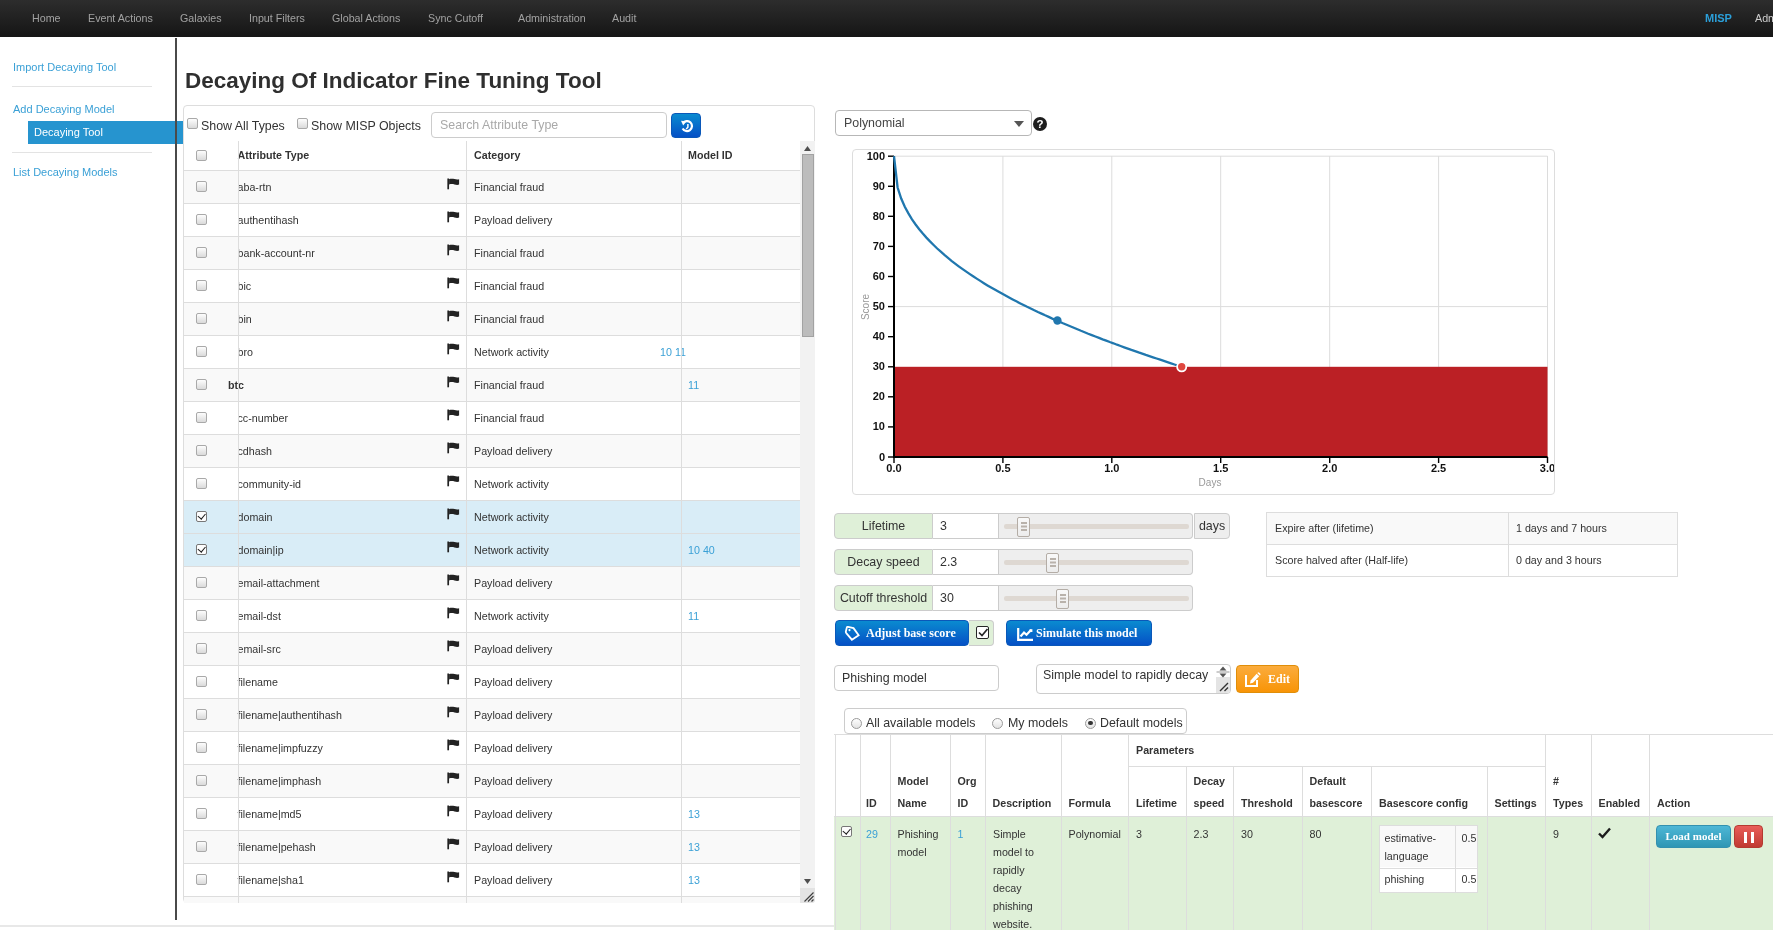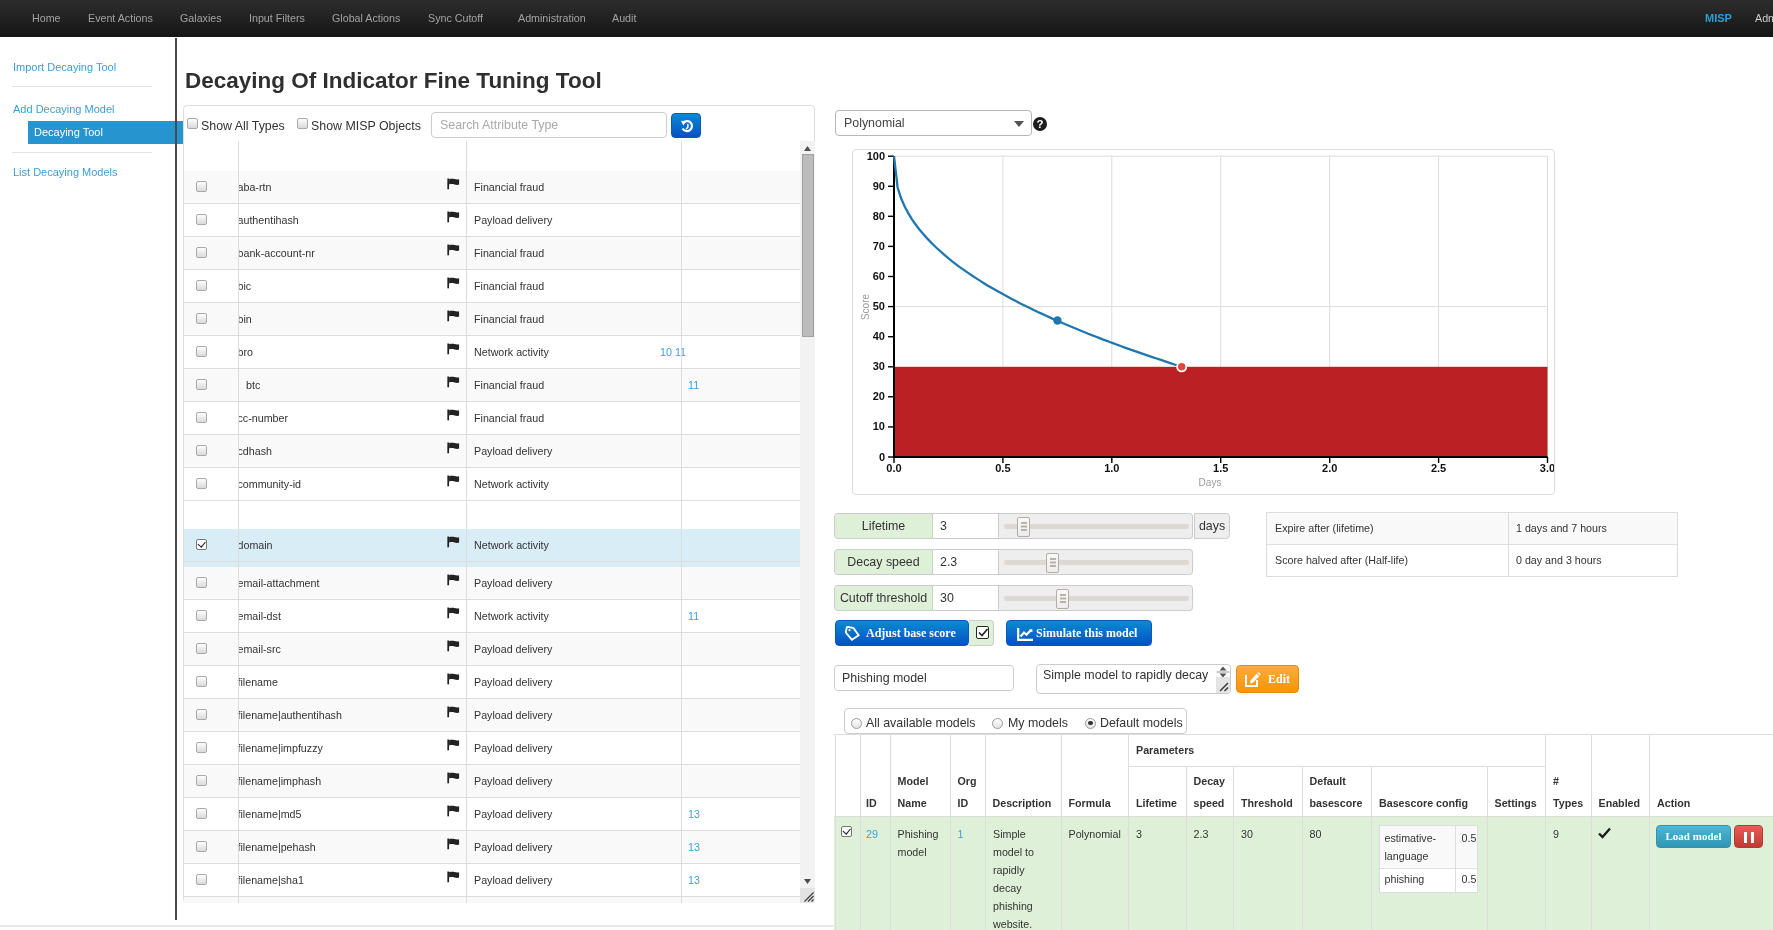--- a/index.html
+++ b/index.html
@@ -21,21 +21,21 @@
 .ck.checked { background:#fdfdfd; border-color:#777; }
 .ck.checked:before { content:""; position:absolute; left:1.2px; top:0.8px; width:6px; height:3.5px;
   border-left:1.8px solid #1a1a1a; border-bottom:1.8px solid #1a1a1a; transform:rotate(-50deg); }
 .lbl { position:absolute; font-size:12.4px; color:#333; white-space:nowrap; }
 #attrtable { position:absolute; left:0; top:35px; width:616px; height:762px; overflow:hidden;
   font-size:10.7px; color:#333; }
 .vline { position:absolute; top:0; width:1px; height:762px; background:#ddd; }
 .row-line { position:absolute; left:0; width:616px; height:1px; background:#ddd; }
 .arow { position:absolute; left:0; width:616px; height:33px; }
 .arow.stripe { background:#f9f9f9; }
-.arow.sel { background:#d9edf7;margin-top:28px; }
+.arow.sel { background:#d9edf7; }
 .atxt { position:absolute; top:10px; white-space:nowrap; }
 .link { color:#3aa0d6; }
 #sbar { position:absolute; left:616px; top:35px; width:15px; height:748px; background:#f2f2f2; }
 .sthumb { position:absolute; left:1.5px; top:13px; width:12px; height:183px; background:#bcbcbc;
   border:1px solid #a2a2a2; }
 #chartbox { position:absolute; left:852px; top:149px; width:703px; height:346px;
   border:1px solid #ddd; border-radius:4px; background:#fff; }
 .sg-label { position:absolute; top:0; height:26px; background:#dff0d8;
   border:1px solid #ccc; border-radius:4px 0 0 4px; color:#333; font-size:12.4px;
   text-align:center; line-height:24px; }
@@ -100,20 +100,26 @@
 <span class="lbl" style="left:127px;top:12.5px;">Show MISP Objects</span>
 <div style="position:absolute;left:247px;top:6px;width:236px;height:26px;border:1px solid #ccc;border-radius:4px;font-size:12.4px;color:#a9a9a9;line-height:24px;padding-left:8px;">Search Attribute Type</div>
 <div class="btn btn-primary" style="left:487px;top:7px;width:30px;height:25px;">
       <svg width="13" height="13" viewBox="0 0 13 13" style="position:absolute;left:9px;top:6px;">
         <path d="M2.0 3.0 A5.0 5.0 0 1 1 1.6 8.5" fill="none" stroke="#fff" stroke-width="2.2"></path>
         <path d="M0.0 0.8 L5.4 1.2 L2.2 5.6 Z" fill="#fff"></path>
         <path d="M6.9 4.0 L6.9 7.2 L5.2 9.0" fill="none" stroke="#fff" stroke-width="1.5"></path>
       </svg>
     </div>
 <div id="attrtable">
+<div style="position:absolute;left:0;top:0;width:616px;height:30px;background:#fff;border-bottom:1px solid #ddd;">
+        <span class="ck" style="left:12px;top:9px;"></span>
+        <span style="position:absolute;left:53.5px;top:8px;font-weight:bold;">Attribute Type</span>
+        <span style="position:absolute;left:290px;top:8px;font-weight:bold;">Category</span>
+        <span style="position:absolute;left:504px;top:8px;font-weight:bold;">Model ID</span>
+      </div>
 <div class="arow stripe" style="top:30px;">
         <span class="ck" style="left:12px;top:10px;"></span>
         <span class="atxt" style="left:53.5px;">aba-rtn</span>
         <svg style="position:absolute;left:263px;top:6.5px;" width="13" height="12" viewBox="0 0 13 12">
           <path d="M1.2 0.5 L1.2 11.3" stroke="#222" stroke-width="1.7"></path>
           <path d="M2.1 1.1 C4 0.5 5.6 0.5 7.5 1.1 C9.4 1.7 10.9 1.7 12.1 1.2 L12.1 6.6 C10.9 7.1 9.4 7.1 7.5 6.5 C5.6 5.9 4 5.9 2.1 6.5 Z" fill="#222"></path>
         </svg>
         <span class="atxt" style="left:290px;">Financial fraud</span>
         <div class="row-line" style="bottom:0;"></div>
       </div>
@@ -163,21 +169,21 @@
         <svg style="position:absolute;left:263px;top:6.5px;" width="13" height="12" viewBox="0 0 13 12">
           <path d="M1.2 0.5 L1.2 11.3" stroke="#222" stroke-width="1.7"></path>
           <path d="M2.1 1.1 C4 0.5 5.6 0.5 7.5 1.1 C9.4 1.7 10.9 1.7 12.1 1.2 L12.1 6.6 C10.9 7.1 9.4 7.1 7.5 6.5 C5.6 5.9 4 5.9 2.1 6.5 Z" fill="#222"></path>
         </svg>
         <span class="atxt" style="left:290px;">Network activity</span>
         <span class="atxt" style="left:476px;"><span class="link">10</span> <span class="link">11</span></span>
         <div class="row-line" style="bottom:0;"></div>
       </div>
 <div class="arow stripe" style="top:228px;">
         <span class="ck" style="left:12px;top:10px;"></span>
-        <span class="atxt" style="left:62px;">btc</span>
+        <span class="atxt" style="left:44px;font-weight:bold;">btc</span>
         <svg style="position:absolute;left:263px;top:6.5px;" width="13" height="12" viewBox="0 0 13 12">
           <path d="M1.2 0.5 L1.2 11.3" stroke="#222" stroke-width="1.7"></path>
           <path d="M2.1 1.1 C4 0.5 5.6 0.5 7.5 1.1 C9.4 1.7 10.9 1.7 12.1 1.2 L12.1 6.6 C10.9 7.1 9.4 7.1 7.5 6.5 C5.6 5.9 4 5.9 2.1 6.5 Z" fill="#222"></path>
         </svg>
         <span class="atxt" style="left:290px;">Financial fraud</span>
         <span class="atxt" style="left:504px;"><span class="link">11</span></span>
         <div class="row-line" style="bottom:0;"></div>
       </div>
 <div class="arow" style="top:261px;">
         <span class="ck" style="left:12px;top:10px;"></span>
@@ -450,21 +456,21 @@
     <span style="position:absolute;left:29px;">Simulate this model</span>
   </div>
 <div id="infotable">
     <div style="position:absolute;left:0;top:0;width:410px;height:32px;background:#f9f9f9;border-bottom:1px solid #ddd;"></div>
     <div style="position:absolute;left:241px;top:0;width:1px;height:63px;background:#ddd;"></div>
     <span class="btxt" style="left:8px;top:9px;">Expire after (lifetime)</span>
     <span class="btxt" style="left:249px;top:9px;">1 days and 7 hours</span>
     <span class="btxt" style="left:8px;top:41px;">Score halved after (Half-life)</span>
     <span class="btxt" style="left:249px;top:41px;">0 day and 3 hours</span>
   </div>
-<div style="position:absolute;left:834px;top:665px;width:180px;height:26px;border:1px solid #ccc;border-radius:4px;background:#fff;font-size:12.4px;color:#333;line-height:24px;padding-left:7px;">Phishing model</div>
+<div style="position:absolute;left:834px;top:665px;width:165px;height:26px;border:1px solid #ccc;border-radius:4px;background:#fff;font-size:12.4px;color:#333;line-height:24px;padding-left:7px;">Phishing model</div>
 <div style="position:absolute;left:1036px;top:664px;width:195px;height:30px;border:1px solid #ccc;border-radius:4px;background:#fff;font-size:12.4px;color:#333;padding:3px 0 0 6px;overflow:hidden;">Simple model to rapidly decay<div style="position:absolute;right:0;top:12px;width:14px;height:17px;background:#e4e4e4;border-radius:0 0 3px 0;"></div><svg width="14" height="12" style="position:absolute;right:0px;top:1px;">
       <path d="M0.5 6 L13.5 6" stroke="#999" stroke-width="1"></path>
       <path d="M7 0.5 L10.5 4.5 L3.5 4.5 Z" fill="#555"></path>
       <path d="M3.5 7.5 L10.5 7.5 L7 11.5 Z" fill="#555"></path>
     </svg><svg width="12" height="12" style="position:absolute;right:1px;bottom:1px;">
       <path d="M11 3 L3 11 M11 7.5 L7.5 11" stroke="#333" stroke-width="1.4"></path>
     </svg></div>
 <div class="btn btn-warning" style="left:1236px;top:665px;width:63px;height:28px;font-size:12px;line-height:26px;">
     <svg width="18" height="19" viewBox="0 0 18 19" style="position:absolute;left:7px;top:4px;">
       <path d="M2 5 L2 16 L13 16 L13 10" fill="none" stroke="#fff" stroke-width="2"></path>

